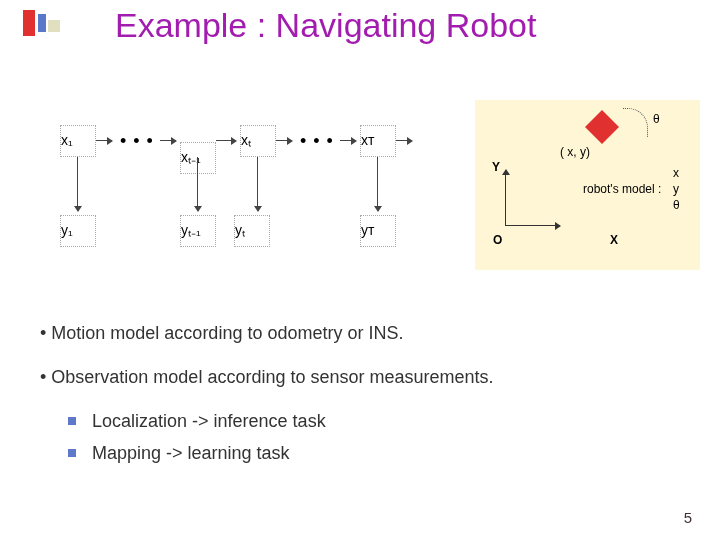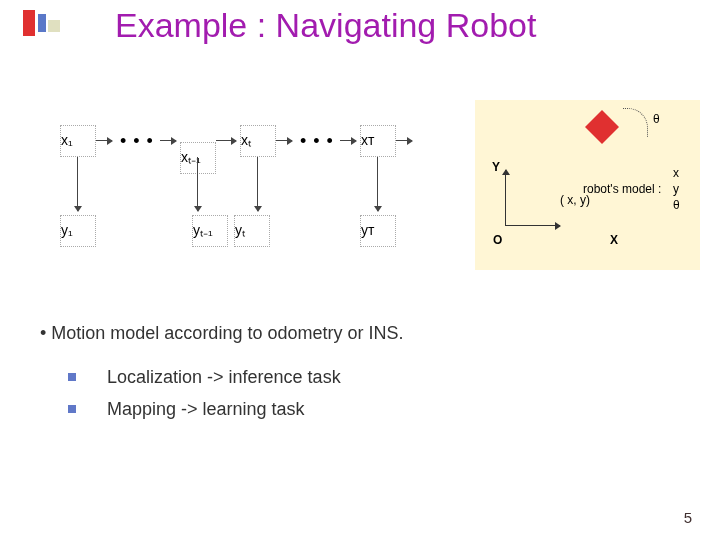--- a/index.html
+++ b/index.html
@@ -174,21 +174,20 @@
     font-size: 18px;
     line-height: 1.45;
     color: #333;
   }
   .bullet-line { margin-bottom: 18px; }
   .sub-bullets { margin-top: 14px; margin-left: 28px; }
   .sub-bullets .row {
     display: flex;
     align-items: center;
     margin-bottom: 6px;
-    gap: 15px;
   }
   .sq {
     width: 8px; height: 8px;
     background: #6078c8;
     margin-right: 16px;
     flex: none;
   }
   .pagenum {
     position: absolute;
     right: 28px;
@@ -213,21 +212,21 @@
   </div>
 
   <div class="diagram">
 
     <div class="node" style="left:0px; top:0px;">x₁</div>
     <div class="node" style="left:120px; top:0px;margin-top:17px;">xₜ₋₁</div>
     <div class="node" style="left:180px; top:0px;">xₜ</div>
     <div class="node" style="left:300px; top:0px;">xᴛ</div>
 
     <div class="node" style="left:0px; top:90px;">y₁</div>
-    <div class="node" style="left:132px; top:90px;">yₜ₋₁</div>
+    <div class="node" style="left:120px; top:90px;">yₜ₋₁</div>
     <div class="node" style="left:174px; top:90px;">yₜ</div>
     <div class="node" style="left:300px; top:90px;">yᴛ</div>
 
     <div class="dots" style="left:60px;  top:6px;">• • •</div>
     <div class="dots" style="left:240px; top:6px;">• • •</div>
 
     <div class="harrow" style="left:36px;  top:15px; width:16px;"></div>
     <div class="harrow" style="left:100px; top:15px; width:16px;"></div>
     <div class="harrow" style="left:156px; top:15px; width:20px;"></div>
     <div class="harrow" style="left:216px; top:15px; width:16px;"></div>
@@ -237,34 +236,35 @@
     <div class="varrow" style="left:17px;  top:32px; height:54px;"></div>
     <div class="varrow" style="left:137px; top:32px; height:54px;"></div>
     <div class="varrow" style="left:197px; top:32px; height:54px;"></div>
     <div class="varrow" style="left:317px; top:32px; height:54px;"></div>
   </div>
 
   <div class="inset">
     <div class="robot"></div>
     <div class="theta-arc"></div>
     <div style="position:absolute; left:178px; top:12px;">θ</div>
-    <div style="position:absolute; left:85px; top:45px;margin-top:48px;">( x, y)</div>
+    <div style="position:absolute; left:85px; top:45px;">( x, y)</div>
     <div class="axis-y"></div>
     <div class="axis-x"></div>
     <div style="position:absolute; left:17px; top:60px; font-weight:bold;">Y</div>
     <div style="position:absolute; left:135px; top:133px; font-weight:bold;">X</div>
     <div style="position:absolute; left:18px; top:133px; font-weight:bold;">O</div>
     <div style="position:absolute; left:108px; top:82px;">robot's model :</div>
     <div style="position:absolute; left:198px; top:66px;">x</div>
     <div style="position:absolute; left:198px; top:82px;">y</div>
     <div style="position:absolute; left:198px; top:98px;">θ</div>
   </div>
 
   <div class="body">
     <div class="bullet-line">• Motion model according to odometry or INS.</div>
+    <div class="bullet-line">• Observation model according to sensor measurements.</div>
     <div class="sub-bullets">
       <div class="row">
         <div class="sq"></div>
         <span>Localization -&gt; inference task</span>
       </div>
       <div class="row">
         <div class="sq"></div>
         <span>Mapping -&gt; learning task</span>
       </div>
     </div>

